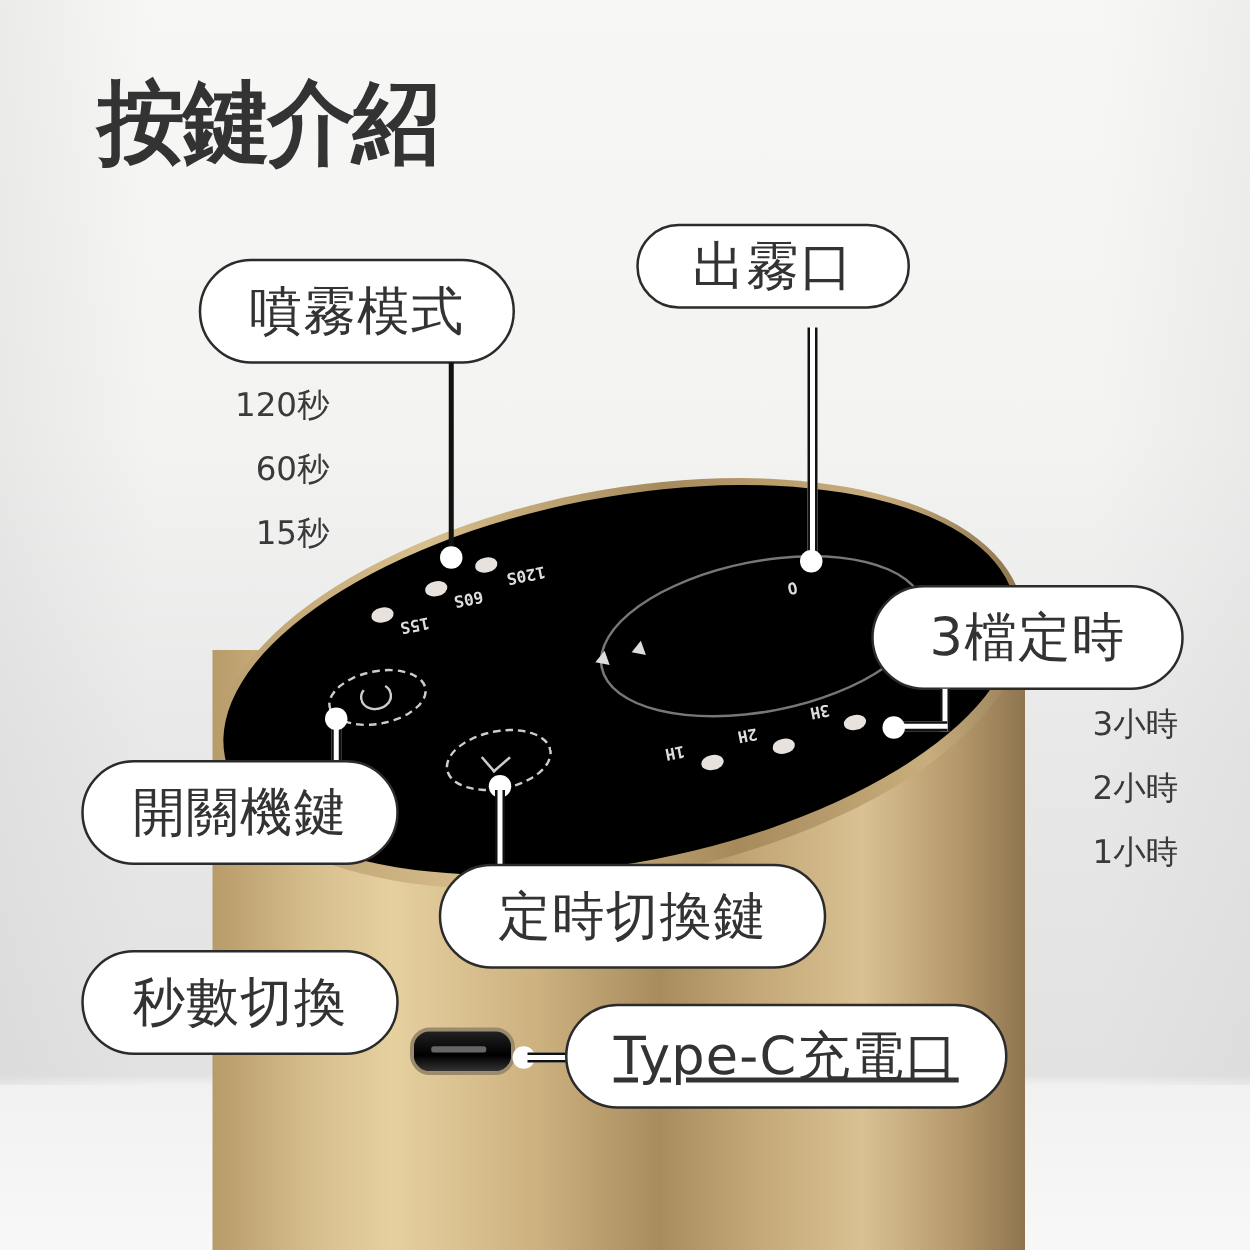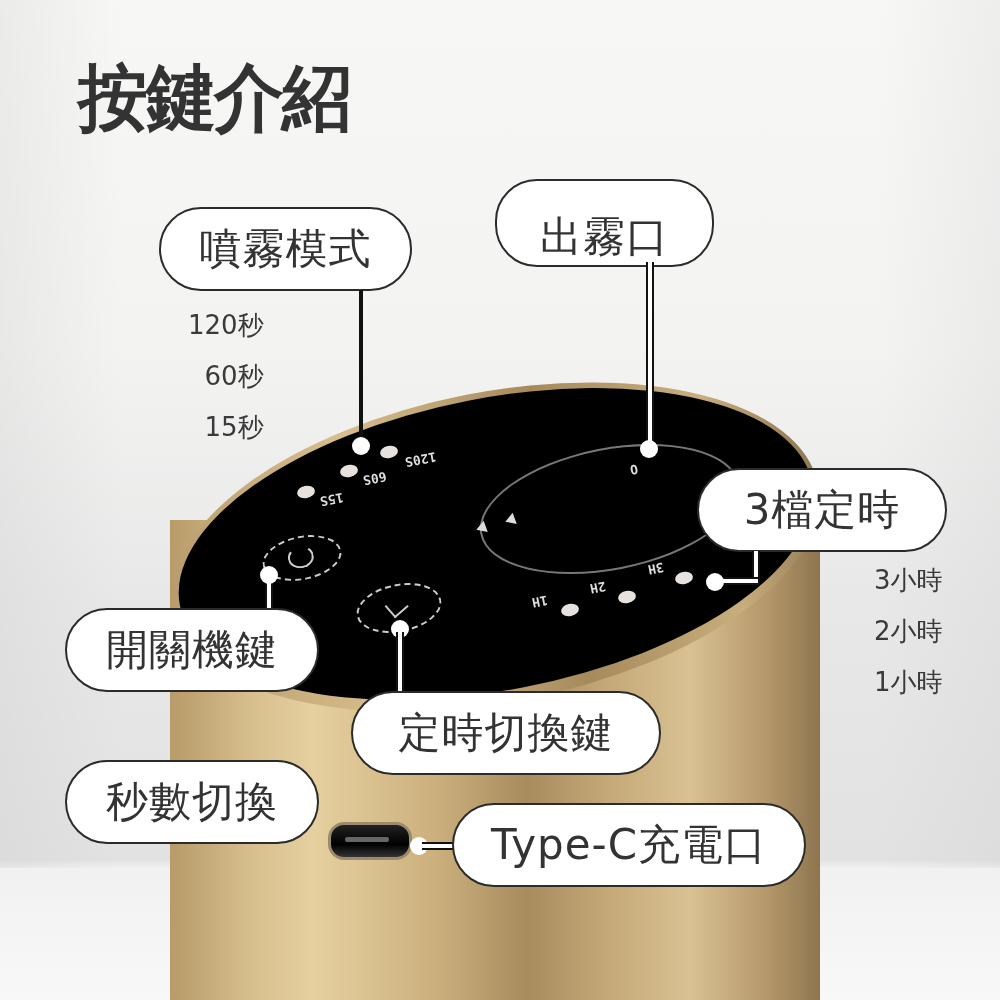--- a/index.html
+++ b/index.html
@@ -114,21 +114,21 @@
   <span>噴霧模式</span>
 </div>
 <div class="line" style="left:359px;top:290px;width:4px;height:154px;"></div>
 <div class="pin" style="left:352px;top:437px;"></div>
 <div class="sub" style="left:188px;top:300px;text-align:right;">
   <div>120秒</div>
   <div>60秒</div>
   <div>15秒</div>
 </div>
 
-<div class="pill" style="left:495px;top:179px;width:219px;height:88px;align-items:flex-end;">
+<div class="pill" style="left:509px;top:179px;width:219px;height:68px;">
   <span>出霧口</span>
 </div>
 <div class="dline" style="left:646px;top:262px;width:8px;height:186px;"></div>
 <div class="pin" style="left:640px;top:440px;"></div>
 
 <div class="pill" style="left:697px;top:468px;width:250px;height:84px;">
   <span>3檔定時</span>
 </div>
 <div class="dline" style="left:752px;top:551px;width:8px;height:34px;"></div>
 <div class="hdline" style="left:718px;top:577px;width:40px;height:8px;"></div>
@@ -150,15 +150,15 @@
 </div>
 
 <div class="pin" style="left:391px;top:620px;"></div>
 <div class="dline" style="left:396px;top:632px;width:8px;height:62px;"></div>
 <div class="pill" style="left:351px;top:691px;width:310px;height:84px;align-items:center;">
   <span>定時切換鍵</span>
 </div>
 
 <div class="pin" style="left:410px;top:837px;"></div>
 <div class="hdline" style="left:422px;top:842px;width:34px;height:8px;"></div>
-<div class="pill" style="left:452px;top:803px;width:354px;height:84px;">
+<div class="pill" style="left:452px;top:803px;width:354px;height:84px;text-decoration:underline;">
   <span>Type-C充電口</span>
 </div>
 
 </body></html>

